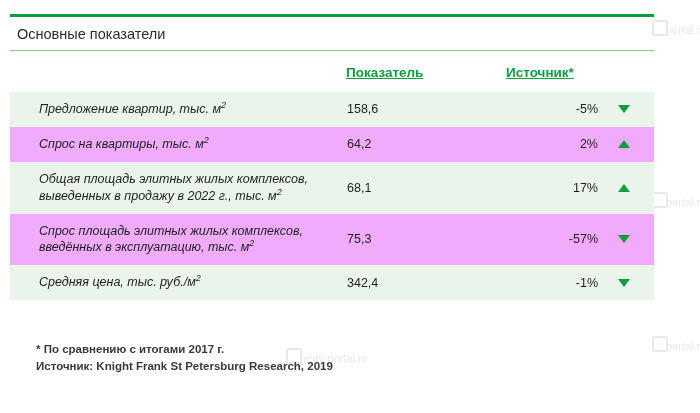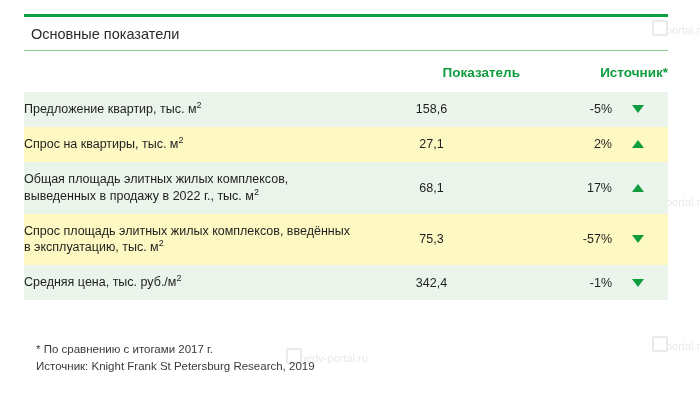--- a/index.html
+++ b/index.html
@@ -36,21 +36,21 @@
     position: absolute;
     width: 12px;
     height: 12px;
     border: 2px solid #eaeaea;
     border-radius: 2px;
     pointer-events: none;
   }
 
   .panel {
     position: absolute;
-    left: 24px;
+    left: 10px;
     top: 14px;
     width: 644px;
   }
 
   .top-rule {
     height: 3px;
     background: #0f9d3f;
     width: 644px;
   }
 
@@ -71,44 +71,46 @@
     border-collapse: collapse;
     width: 644px;
     margin-top: 0;
     table-layout: fixed;
   }
 
   table.metrics th {
     font-size: 13.5px;
     color: #0f9d3f;
     font-weight: bold;
-    text-align: right;
+    text-align: left;
     padding: 14px 0 12px 0;
     font-family: "Liberation Sans", sans-serif;
+    text-decoration: underline;
   }
   th.th-blank { width: 336px; }
   th.th-value { width: 160px; padding-right: 18px; }
   th.th-dyn   { width: 148px; padding-right: 24px; }
 
   table.metrics td {
     font-size: 12.5px;
     color: #1f1f1f;
     vertical-align: middle;
     font-family: "Liberation Sans", sans-serif;
   }
 
   tr.shaded td { background: #eaf4ea; }
-  tr.plain td  { background: #fef9c3; }
+  tr.plain td  { background: #f0abfc; }
 
   td.label {
-    padding: 9px 10px 9px 0;
+    padding: 9px 10px 9px 29px;
     line-height: 1.35;
+    font-style: italic;
   }
   td.value {
-    text-align: center;
+    text-align: left;
     padding-right: 18px;
     white-space: nowrap;
   }
   td.dyn {
     text-align: right;
     padding-right: 24px;
     white-space: nowrap;
     position: relative;
   }
   .dyn-wrap {
@@ -134,21 +136,21 @@
 
   .footnotes {
     position: absolute;
     left: 36px;
     top: 341px;
     font-size: 11.5px;
     color: #3a3a3a;
     line-height: 1.45;
     font-family: "Liberation Sans", sans-serif;
   }
-  .footnotes div { white-space: nowrap; }
+  .footnotes div { white-space: nowrap; font-weight: bold; }
 </style>
 </head>
 <body>
 
 <div class="page">
 
   <div>
     <div class="wm-logo" style="left:652px; top:20px;"></div>
     <div class="watermark" style="left:666px; top:24px;">portal.ru</div>
 
@@ -192,21 +194,21 @@
           <td class="dyn">
             <span class="dyn-wrap">
               <span>-5%</span>
               <span class="arrow down"></span>
             </span>
           </td>
         </tr>
 
         <tr class="plain">
           <td class="label"><span>Спрос на квартиры, тыс. м</span><sup class="unit">2</sup></td>
-          <td class="value">27,1</td>
+          <td class="value">64,2</td>
           <td class="dyn">
             <span class="dyn-wrap">
               <span>2%</span>
               <span class="arrow up"></span>
             </span>
           </td>
         </tr>
 
         <tr class="shaded">
           <td class="label"><span>Общая площадь элитных жилых комплексов, выведенных в продажу в 2022 г., тыс. м</span><sup class="unit">2</sup></td>

